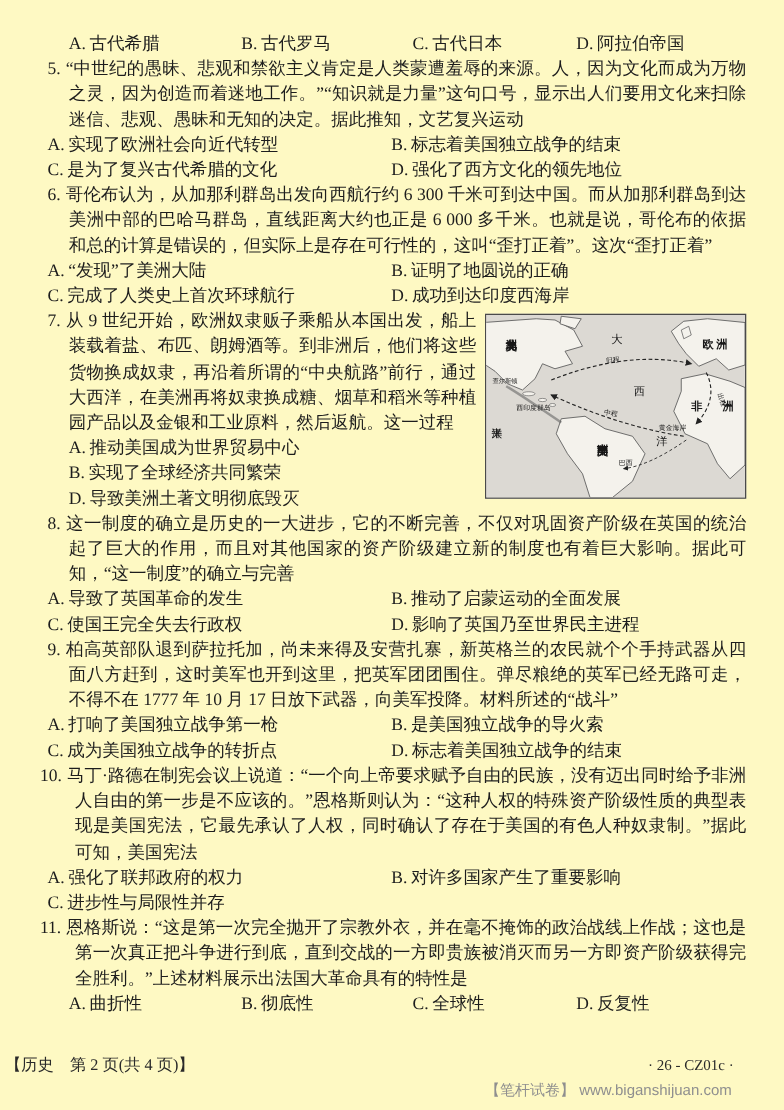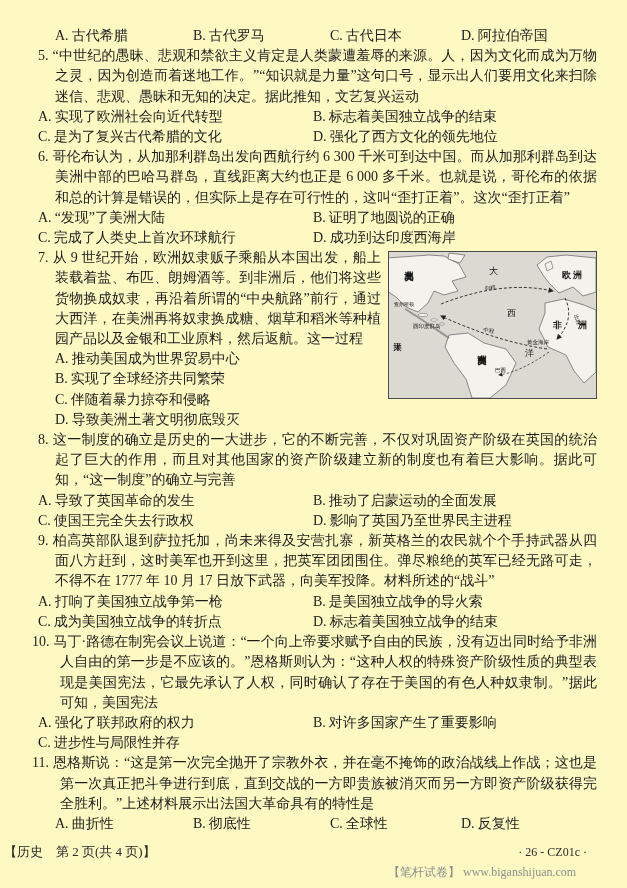--- a/index.html
+++ b/index.html
@@ -29,21 +29,21 @@
   .vtext { writing-mode:vertical-rl; text-orientation:upright; }
   .footer-center {
     position:absolute; top:842px; left:4px; width:100%;
     text-align:left; font-size:13px; color:#2a2a2a;
   }
   .footer-right {
     position:absolute; top:842px; right:40px; font-size:12px; color:#2a2a2a;
   }
   .watermark {
     position:absolute; top:862px; left:388px; font-size:12px; color:#8f8f8f;
-    font-family:Liberation Serif, serif;
+    font-family:Liberation Sans, sans-serif;
   }
 </style>
 </head>
 <body>
 
 <div class="page">
   <div class="content">
 
     <div class="opts-four">
       <span class="opt"><span class="olabel">A.</span><span>古代希腊</span></span>
@@ -112,21 +112,20 @@
           <text x="106" y="120" font-size="5.5">巴西</text>
           <text x="96" y="38" font-size="5.5" transform="rotate(-7 100 38)">归程</text>
           <text x="94" y="80" font-size="5.5" transform="rotate(10 98 80)">中程</text>
           <text x="183" y="66" font-size="5.5" transform="rotate(70 186 66)">出程</text>
         </svg>
       </div>
       <p class="stem"><span class="qnum">7.</span><span>从 9 世纪开始，欧洲奴隶贩子乘船从本国出发，船上装载着盐、布匹、朗姆酒等。到非洲后，他们将这些货物换成奴隶，再沿着所谓的“中央航路”前行，通过大西洋，在美洲再将奴隶换成糖、烟草和稻米等种植园产品以及金银和工业原料，然后返航。这一过程</span></p>
       <div class="opts-one">
         <div class="opt"><span class="olabel">A.</span><span>推动美国成为世界贸易中心</span></div>
         <div class="opt"><span class="olabel">B.</span><span>实现了全球经济共同繁荣</span></div>
-        <div class="opt"><span class="olabel">C.</span><span>伴随着暴力掠夺和侵略</span></div>
         <div class="opt"><span class="olabel">D.</span><span>导致美洲土著文明彻底毁灭</span></div>
       </div>
     </div>
 
     <div class="question q8">
       <p class="stem"><span class="qnum">8.</span><span>这一制度的确立是历史的一大进步，它的不断完善，不仅对巩固资产阶级在英国的统治起了巨大的作用，而且对其他国家的资产阶级建立新的制度也有着巨大影响。据此可知，“这一制度”的确立与完善</span></p>
       <div class="opts-two">
         <span class="opt"><span class="olabel">A.</span><span>导致了英国革命的发生</span></span>
         <span class="opt"><span class="olabel">B.</span><span>推动了启蒙运动的全面发展</span></span>
         <span class="opt"><span class="olabel">C.</span><span>使国王完全失去行政权</span></span>

